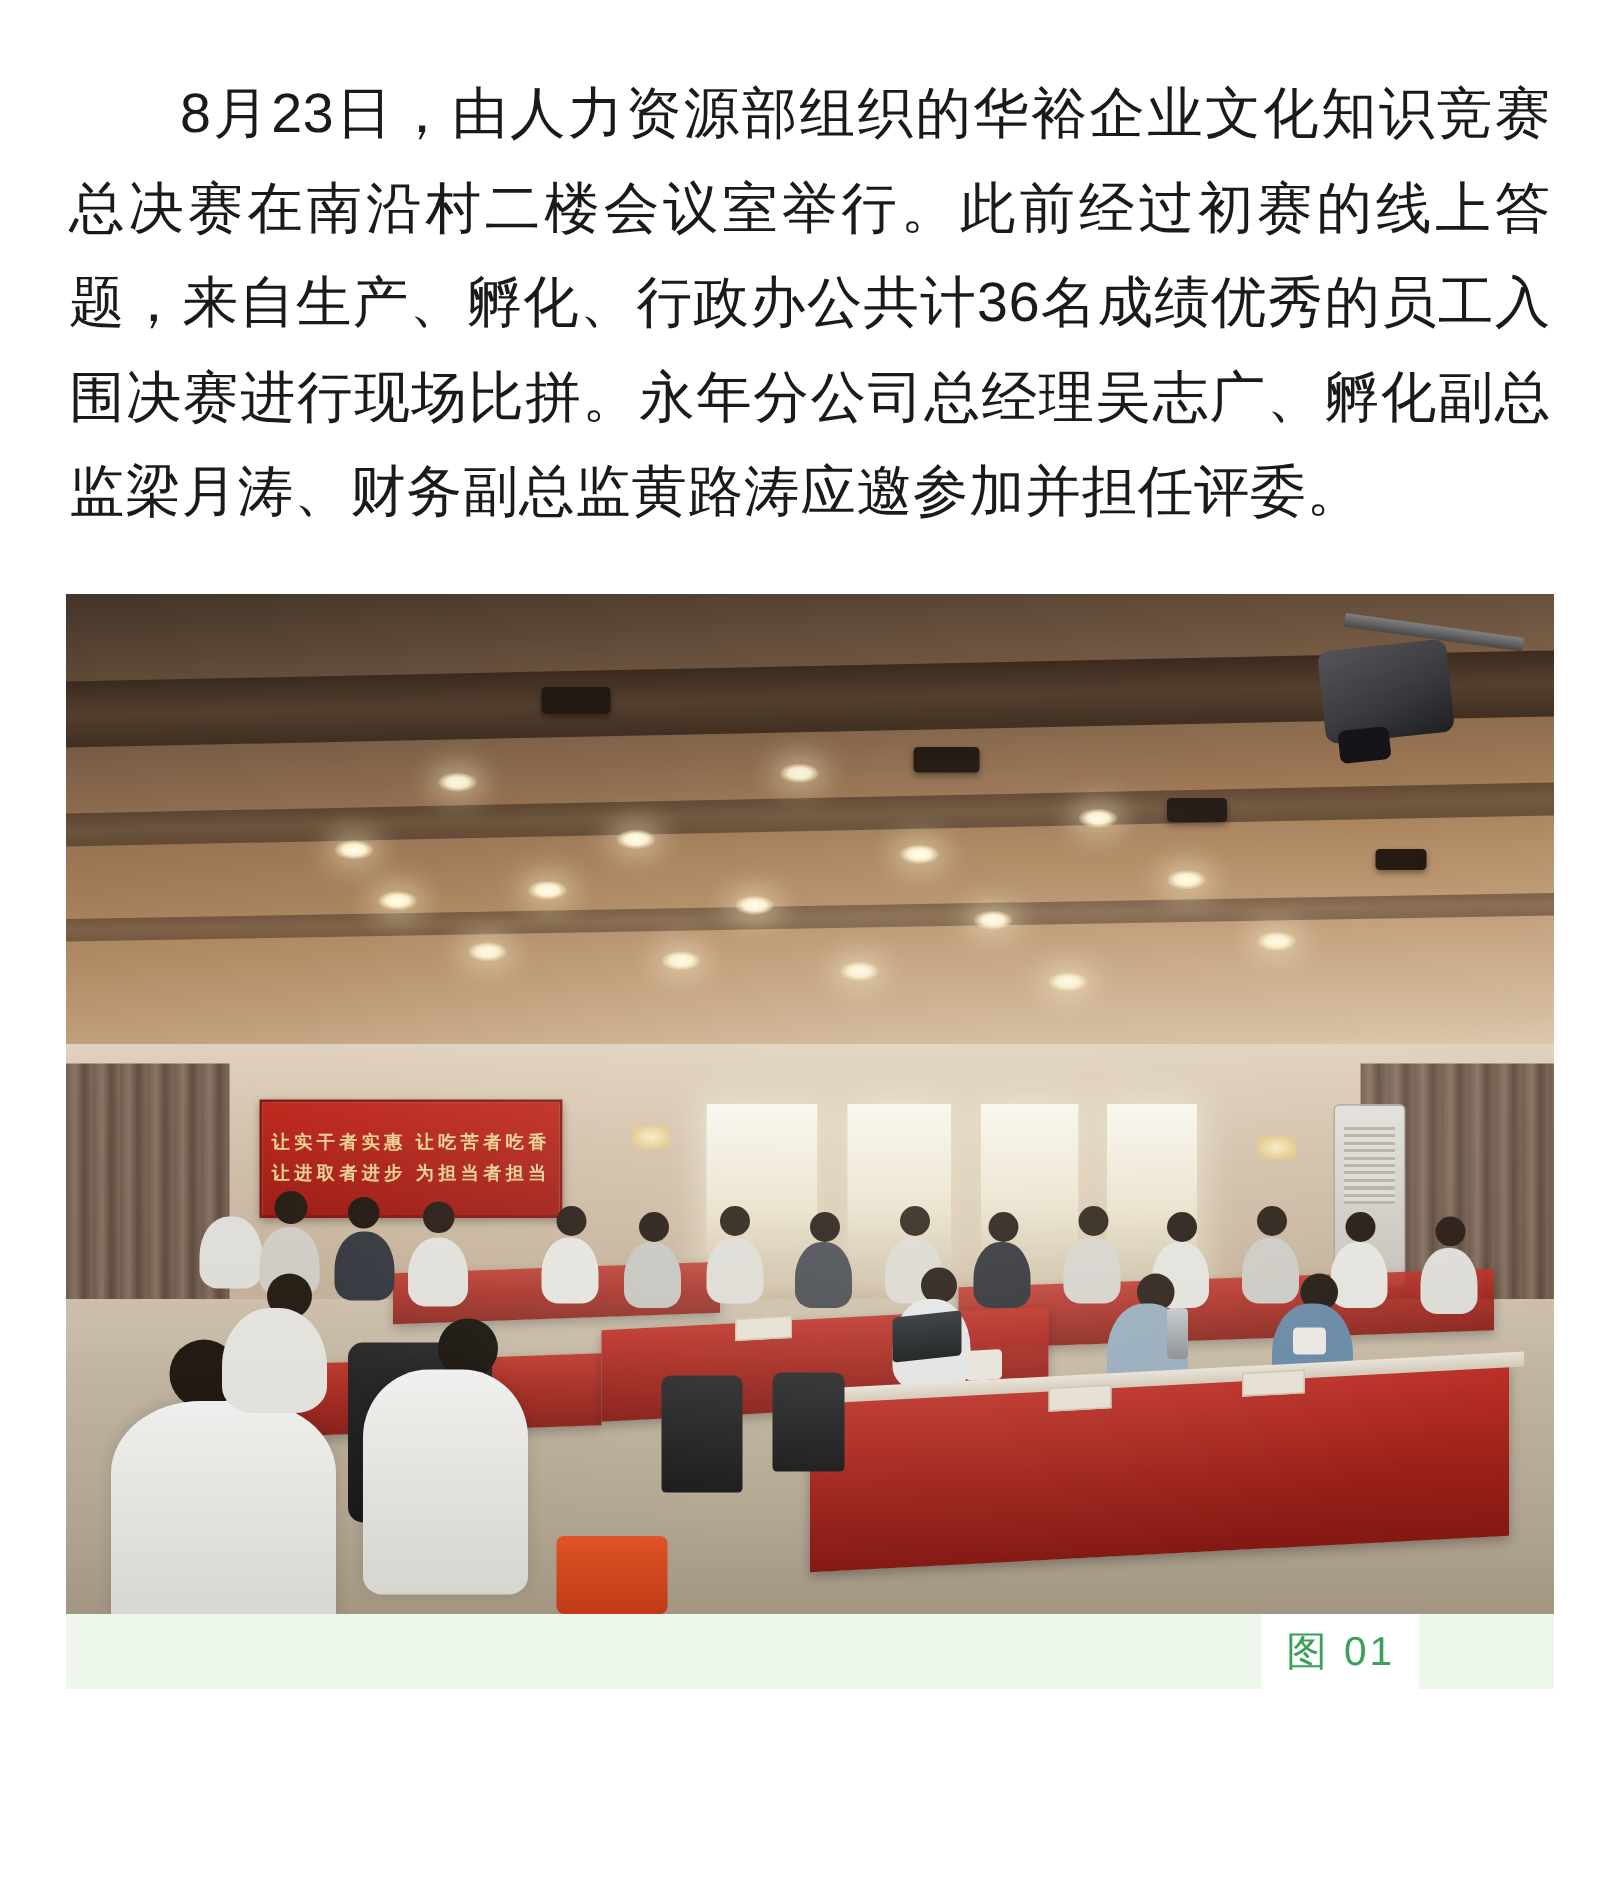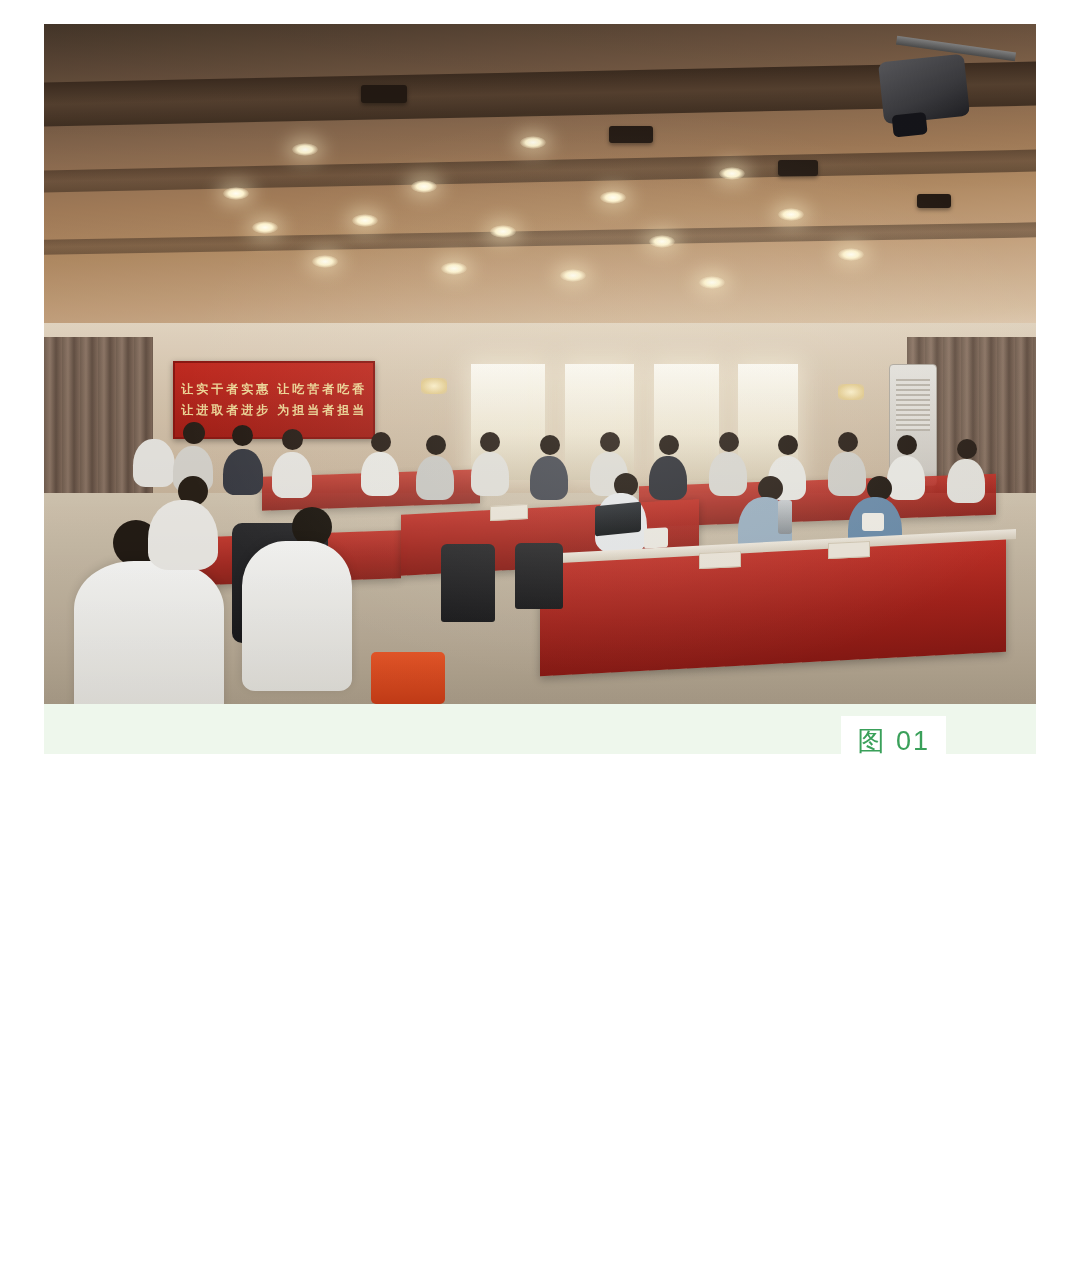--- a/index.html
+++ b/index.html
@@ -258,35 +258,36 @@
   
   .caption-bar {
     margin: 0 44px;
     height: 50px;
     background: #eef7ec;
     position: relative;
   }
   .caption-label {
     position: absolute;
     right: 90px;
-    top: 12px;
+    top: 0;
     height: 50px;
     line-height: 50px;
     color: #3aa05a;
     font-size: 27px;
     letter-spacing: 2px;
     background: #ffffff;
     padding: 0 16px;
   }
 </style>
 </head>
 <body>
 
 <div class="article">
 
+  <p class="body-text">8月23日，由人力资源部组织的华裕企业文化知识竞赛总决赛在南沿村二楼会议室举行。此前经过初赛的线上答题，来自生产、孵化、行政办公共计36名成绩优秀的员工入围决赛进行现场比拼。永年分公司总经理吴志广、孵化副总监梁月涛、财务副总监黄路涛应邀参加并担任评委。</p>
 
   <div class="figure-block">
 
     <div class="photo">
 
       <div class="ceiling"></div>
       <div class="beam b1"></div>
       <div class="beam b2"></div>
       <div class="beam b3"></div>
 

